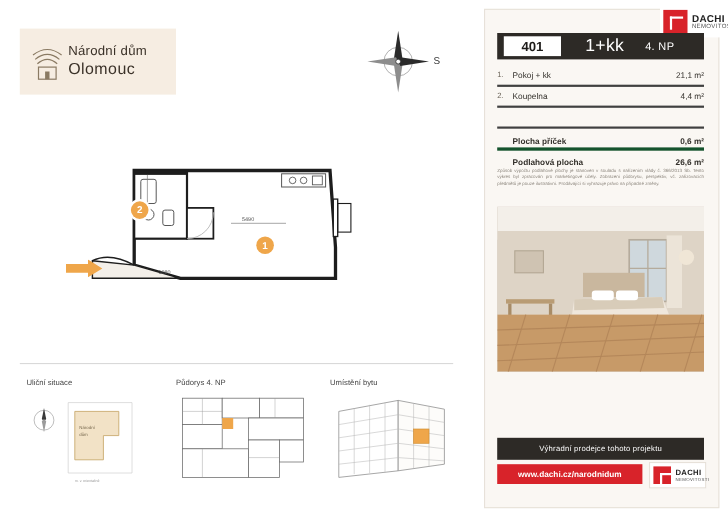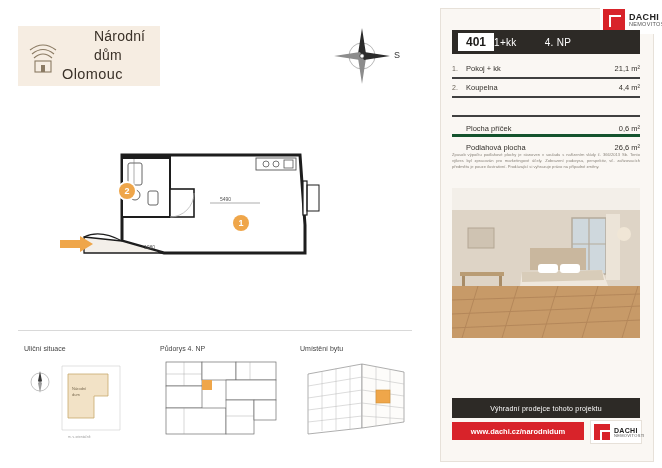--- a/index.html
+++ b/index.html
@@ -16,21 +16,21 @@
   
   .left{position:absolute;left:0;top:0;width:430px;height:468px;}
 
   .logo-box{
     position:absolute;left:18px;top:26px;width:142px;height:60px;
     background:#f6ede2;
     display:flex;align-items:center;
   }
   .logo-mark{width:38px;height:44px;margin-left:6px;position:relative;flex:none;}
   .logo-text{font-size:12.5px;line-height:1.35;color:#3a3128;letter-spacing:.2px;}
-  .logo-text .l1{font-size:14px;margin-left:32px;}
+  .logo-text .l1{font-size:12px;}
   .logo-text .l2{font-size:14.5px;letter-spacing:.4px;}
 
   
   .compass{position:absolute;left:332px;top:26px;width:60px;height:60px;}
   .compass .s-label{
     position:absolute;left:62px;top:24px;font-size:9px;color:#333;
   }
 
   
   .plan{position:absolute;left:60px;top:145px;width:320px;height:145px;}
@@ -77,32 +77,32 @@
   .dachi-words .w1{font-size:9px;font-weight:bold;color:#222;letter-spacing:.3px;}
   .dachi-words .w2{font-size:5.5px;color:#555;letter-spacing:.3px;}
 
   
   .unit-bar{
     position:absolute;left:22px;top:30px;width:188px;height:24px;
     background:#2d2a26;color:#fff;display:flex;align-items:center;
   }
   .unit-num{
     background:#ffffff;color:#1d1b19;font-size:12px;font-weight:bold;
-    padding:2px 8px;margin-left:6px;
-  }
-  .unit-disp{font-size:10px;letter-spacing:.3px;}
-  .unit-floor{font-size:10px;margin-left:28px;letter-spacing:.3px;}
+    padding:2px 16px;margin-left:6px;
+  }
+  .unit-disp{font-size:16px;margin-left:22px;letter-spacing:.3px;}
+  .unit-floor{font-size:10px;margin-left:19px;letter-spacing:.3px;}
 
   
   .tbl{position:absolute;left:22px;top:60px;width:188px;font-size:7.5px;}
   .row{display:flex;align-items:center;height:17px;border-bottom:2px solid #404040;}
   .row .idx{width:14px;color:#6b6459;font-size:7px;}
   .row .nm{flex:1;color:#33302b;}
   .row .val{color:#33302b;text-align:center;white-space:nowrap;}
-  .row.bold .nm,.row.bold .val{font-weight:normal;margin-top:44px;}
+  .row.bold .nm,.row.bold .val{font-weight:bold;margin-top:44px;}
   .row.total{border-bottom:3px solid #14532d;}
 
   .note{
     position:absolute;left:22px;top:152px;width:188px;
     font-size:4.1px;line-height:1.5;color:#8b857c;text-align:justify;
   }
 
   
   .photo{
     position:absolute;left:22px;top:188px;width:188px;height:150px;

